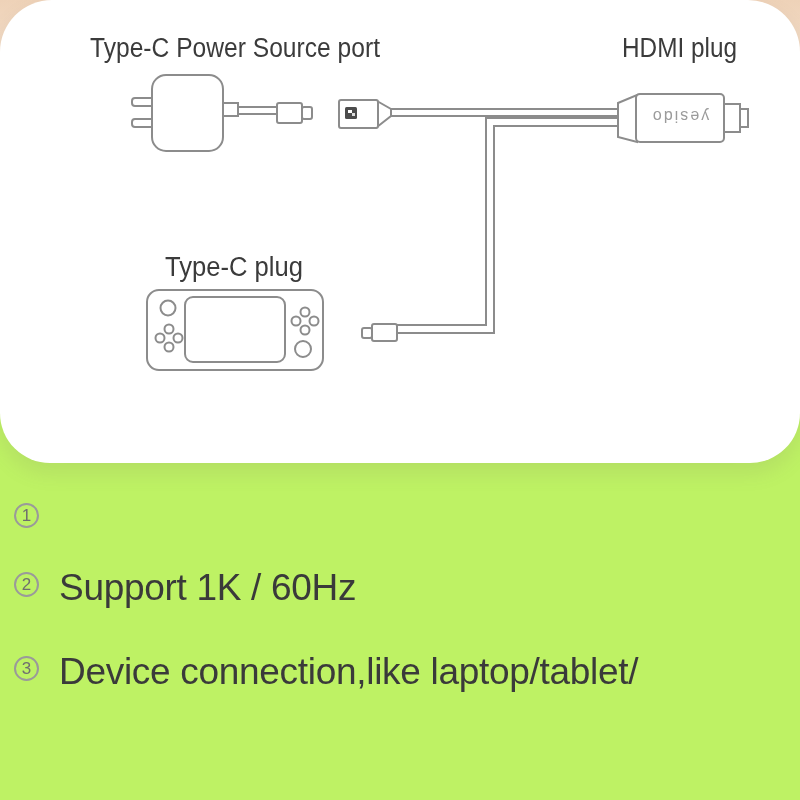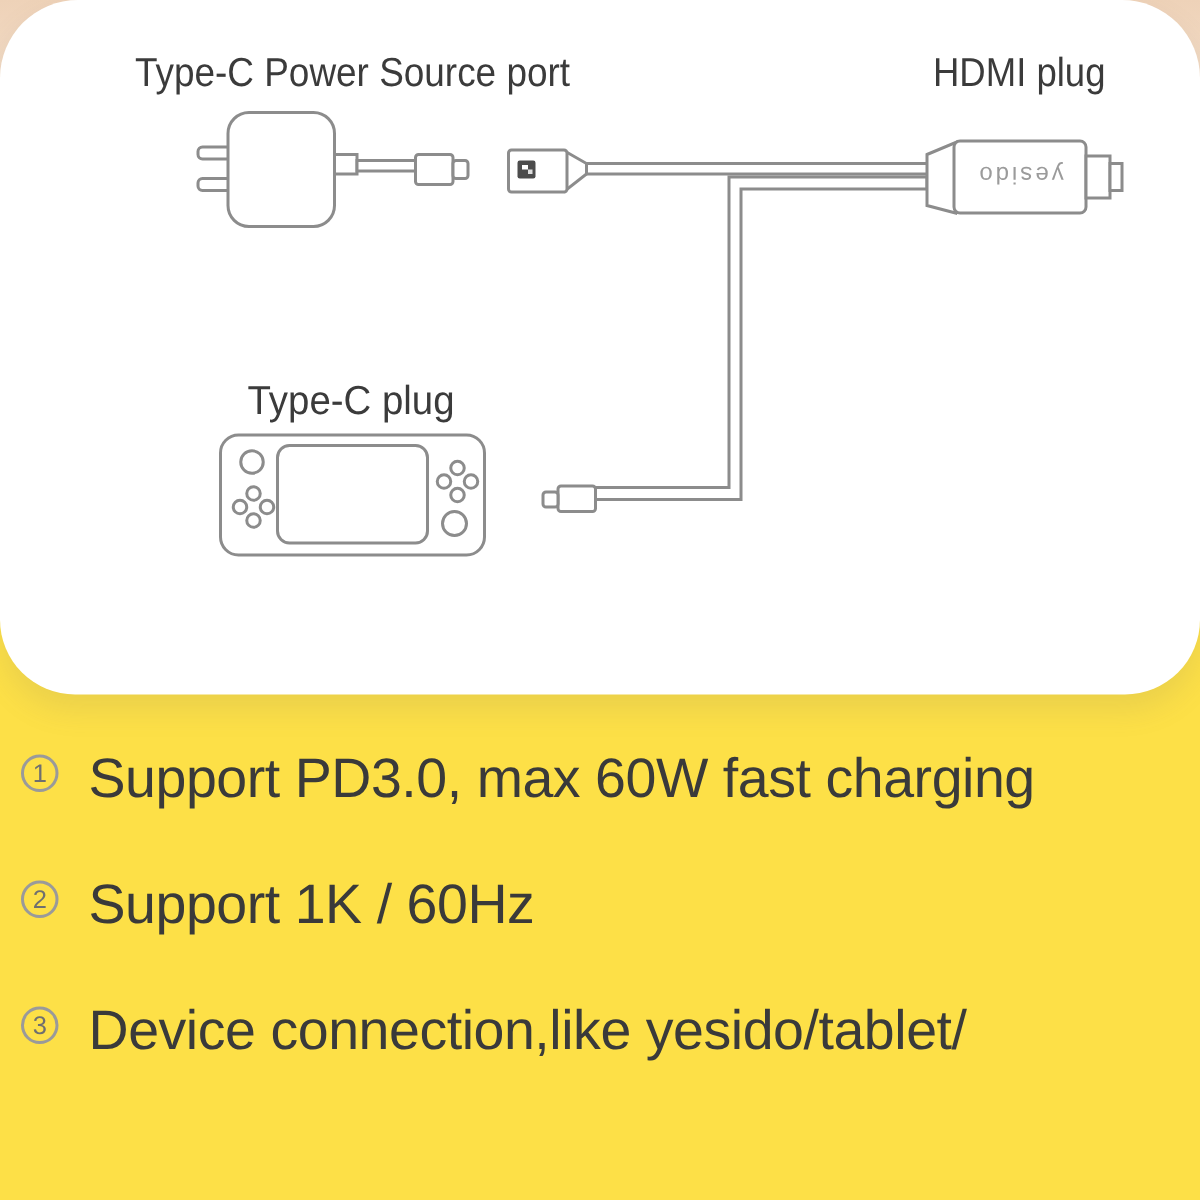--- a/index.html
+++ b/index.html
@@ -1,17 +1,17 @@
 <!DOCTYPE html>
 <html><head>
 <meta charset="utf-8">
 <style>
   html,body{margin:0;padding:0;width:800px;height:800px;overflow:hidden;background:#ffffff;
             font-family:"Liberation Sans",sans-serif;}
-  .stage{position:relative;width:800px;height:800px;background:#fde047;}
+  .stage{position:relative;width:800px;height:800px;background:#bef264;}
   .peach{position:absolute;top:0;left:0;width:800px;height:96px;
          background:linear-gradient(180deg,#eed2b8 0%,#f3dcc6 55%,#f8e9d8 100%);}
   .card{position:absolute;top:0;left:0;width:800px;height:463px;background:#ffffff;
         border-radius:52px 52px 50px 50px;box-shadow:0 10px 20px rgba(120,110,100,0.14);}
   .card svg{display:block;width:800px;height:463px;}
   .ln{fill:#ffffff;stroke:#8c8c8c;stroke-width:2;}
   .lbl{font-family:"Liberation Sans",sans-serif;font-size:27px;fill:#3b3b3b;}
   .brand{font-family:"Liberation Sans",sans-serif;font-size:16px;fill:#9b9b9b;letter-spacing:2px;}
   .features{position:absolute;top:494px;left:0;right:0;padding:0 16px 0 8px;color:#3a3a3a;}
   .feat{display:flex;align-items:flex-start;margin-bottom:35px;}
@@ -90,30 +90,27 @@
           <circle class="ln" cx="305" cy="330" r="4.5"></circle>
         </g>
         <circle class="ln" cx="303" cy="349" r="8"></circle>
       </g>
     </svg>
   </div>
 
   <div class="features">
     <div class="feat">
       <span class="num">1</span>
-      <div class="ftext">
-        <div>Support PD3.0, max 60W fast charging</div>
-      </div>
     </div>
     <div class="feat">
       <span class="num">2</span>
       <div class="ftext">
         <div>Support 1K / 60Hz</div>
       </div>
     </div>
     <div class="feat">
       <span class="num">3</span>
       <div class="ftext">
-        <div>Device connection,like yesido/tablet/</div>
+        <div>Device connection,like laptop/tablet/</div>
       </div>
     </div>
   </div>
 </div>
 
 </body></html>

